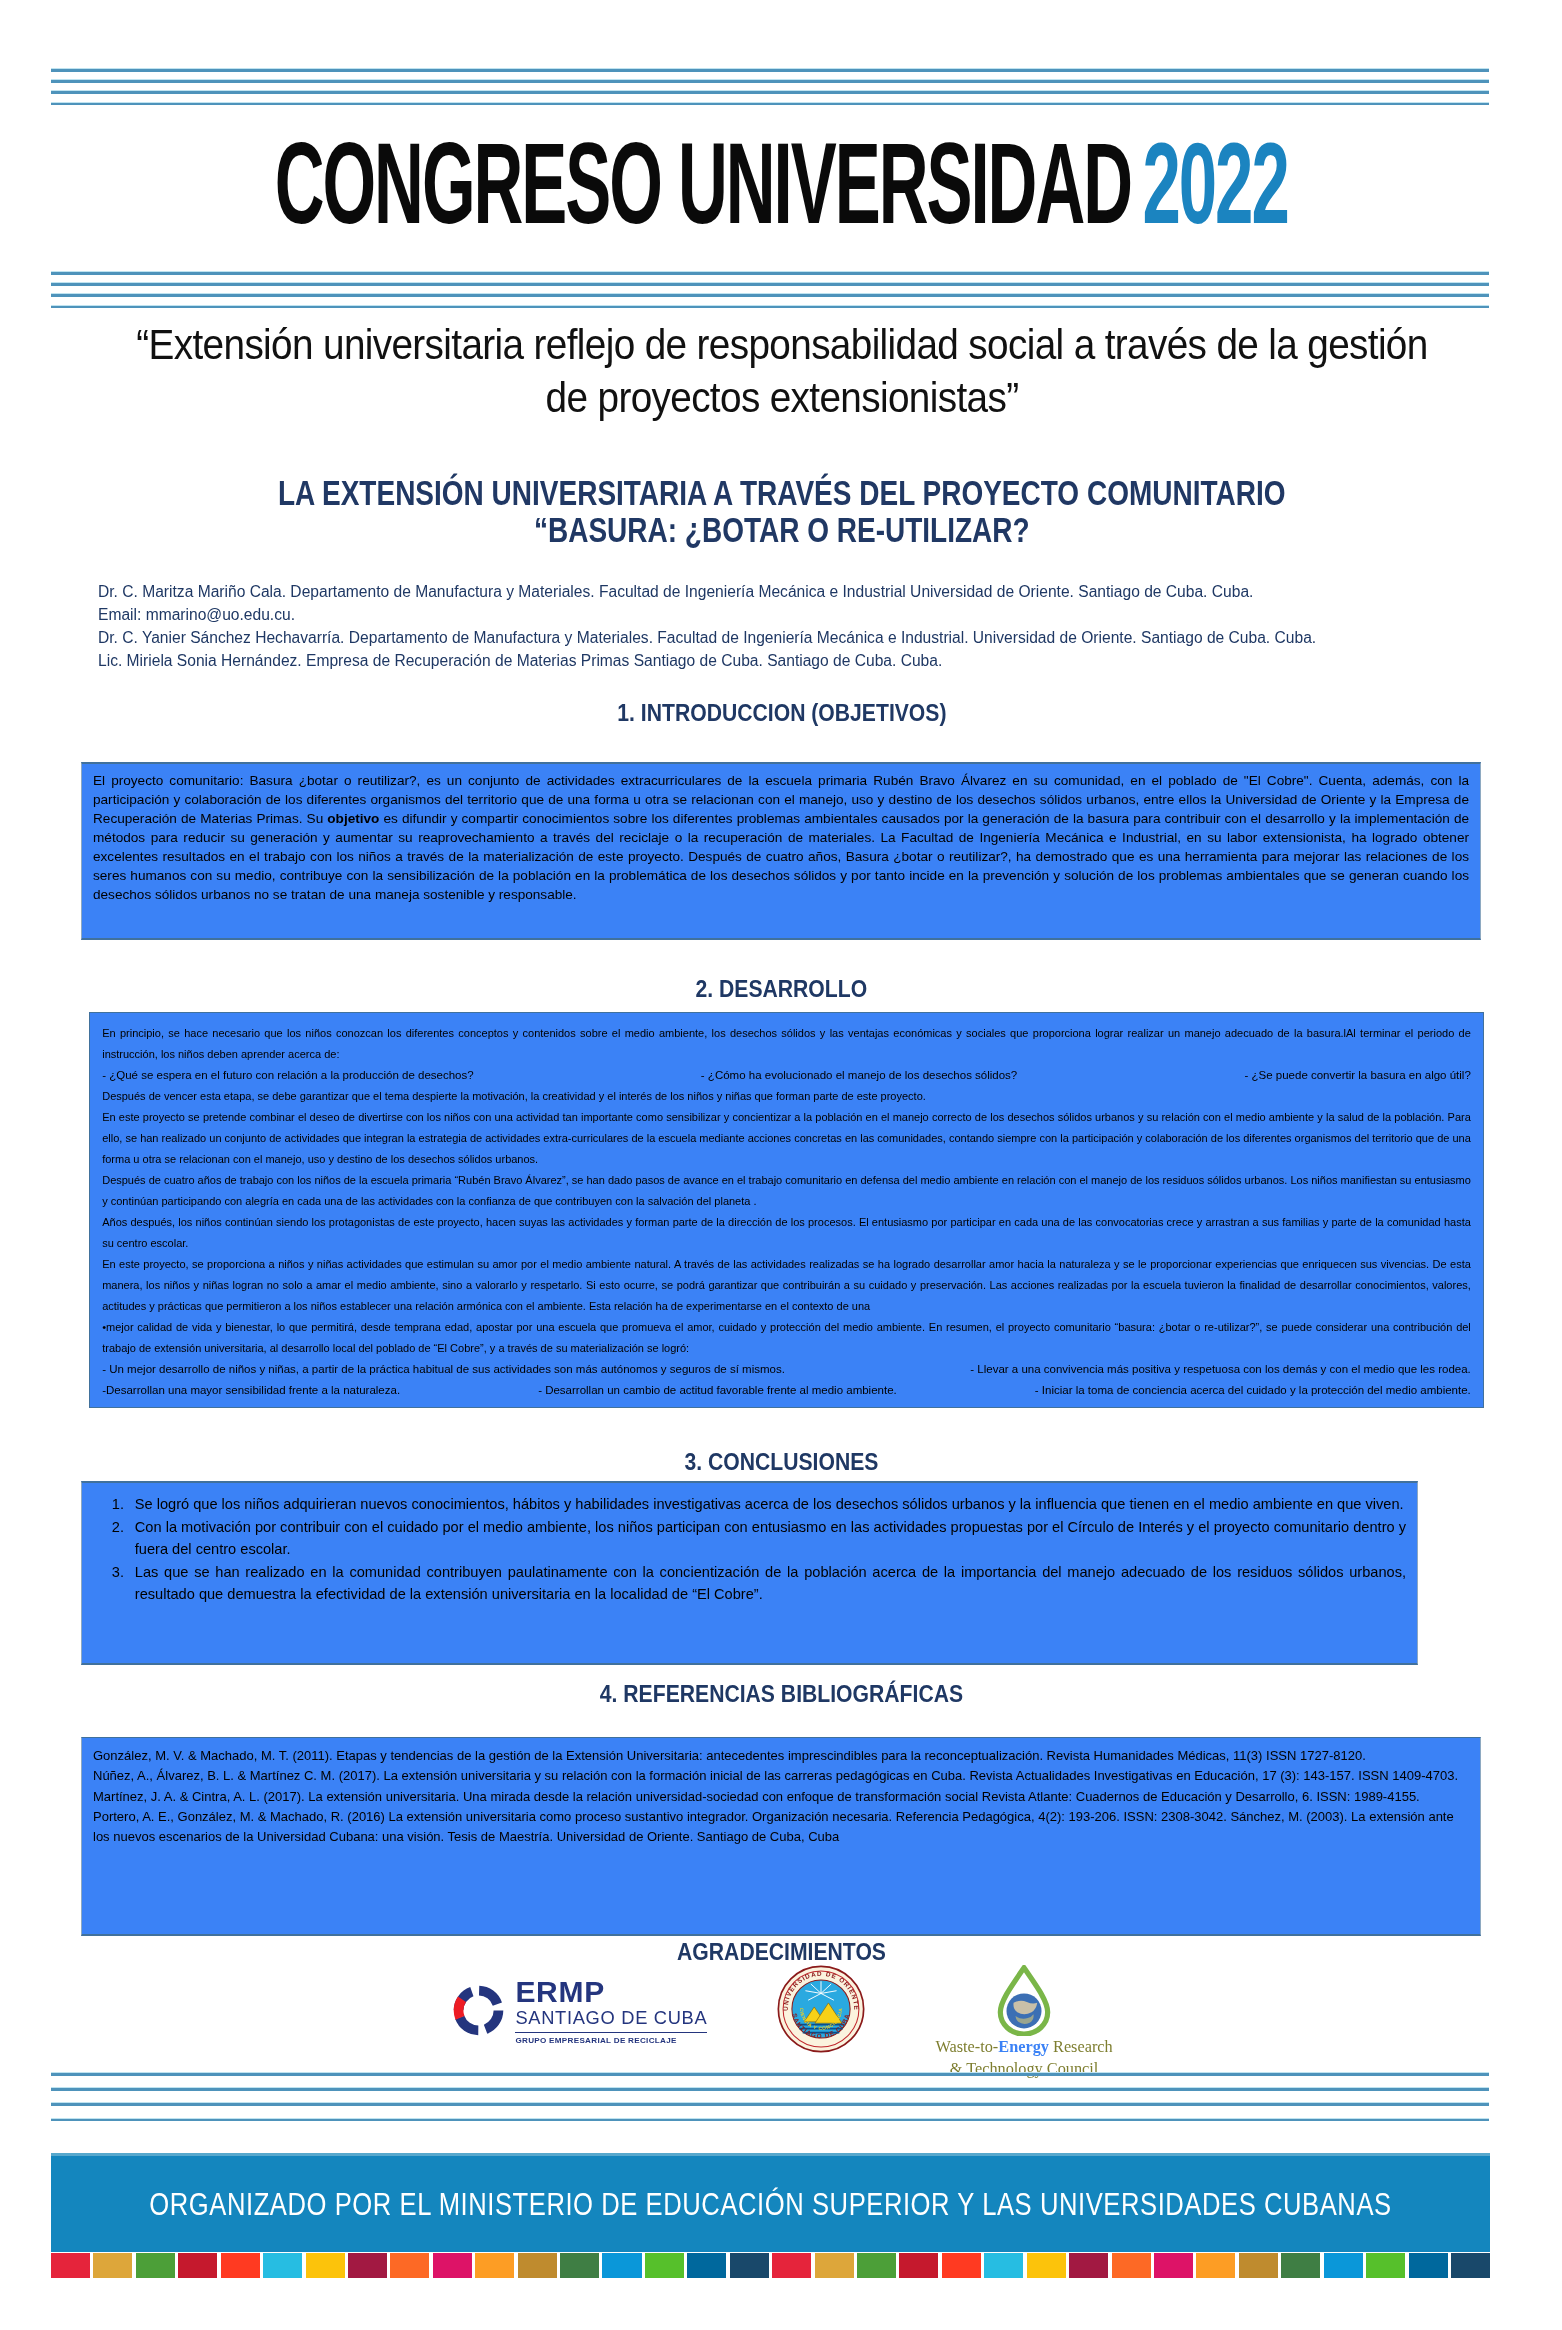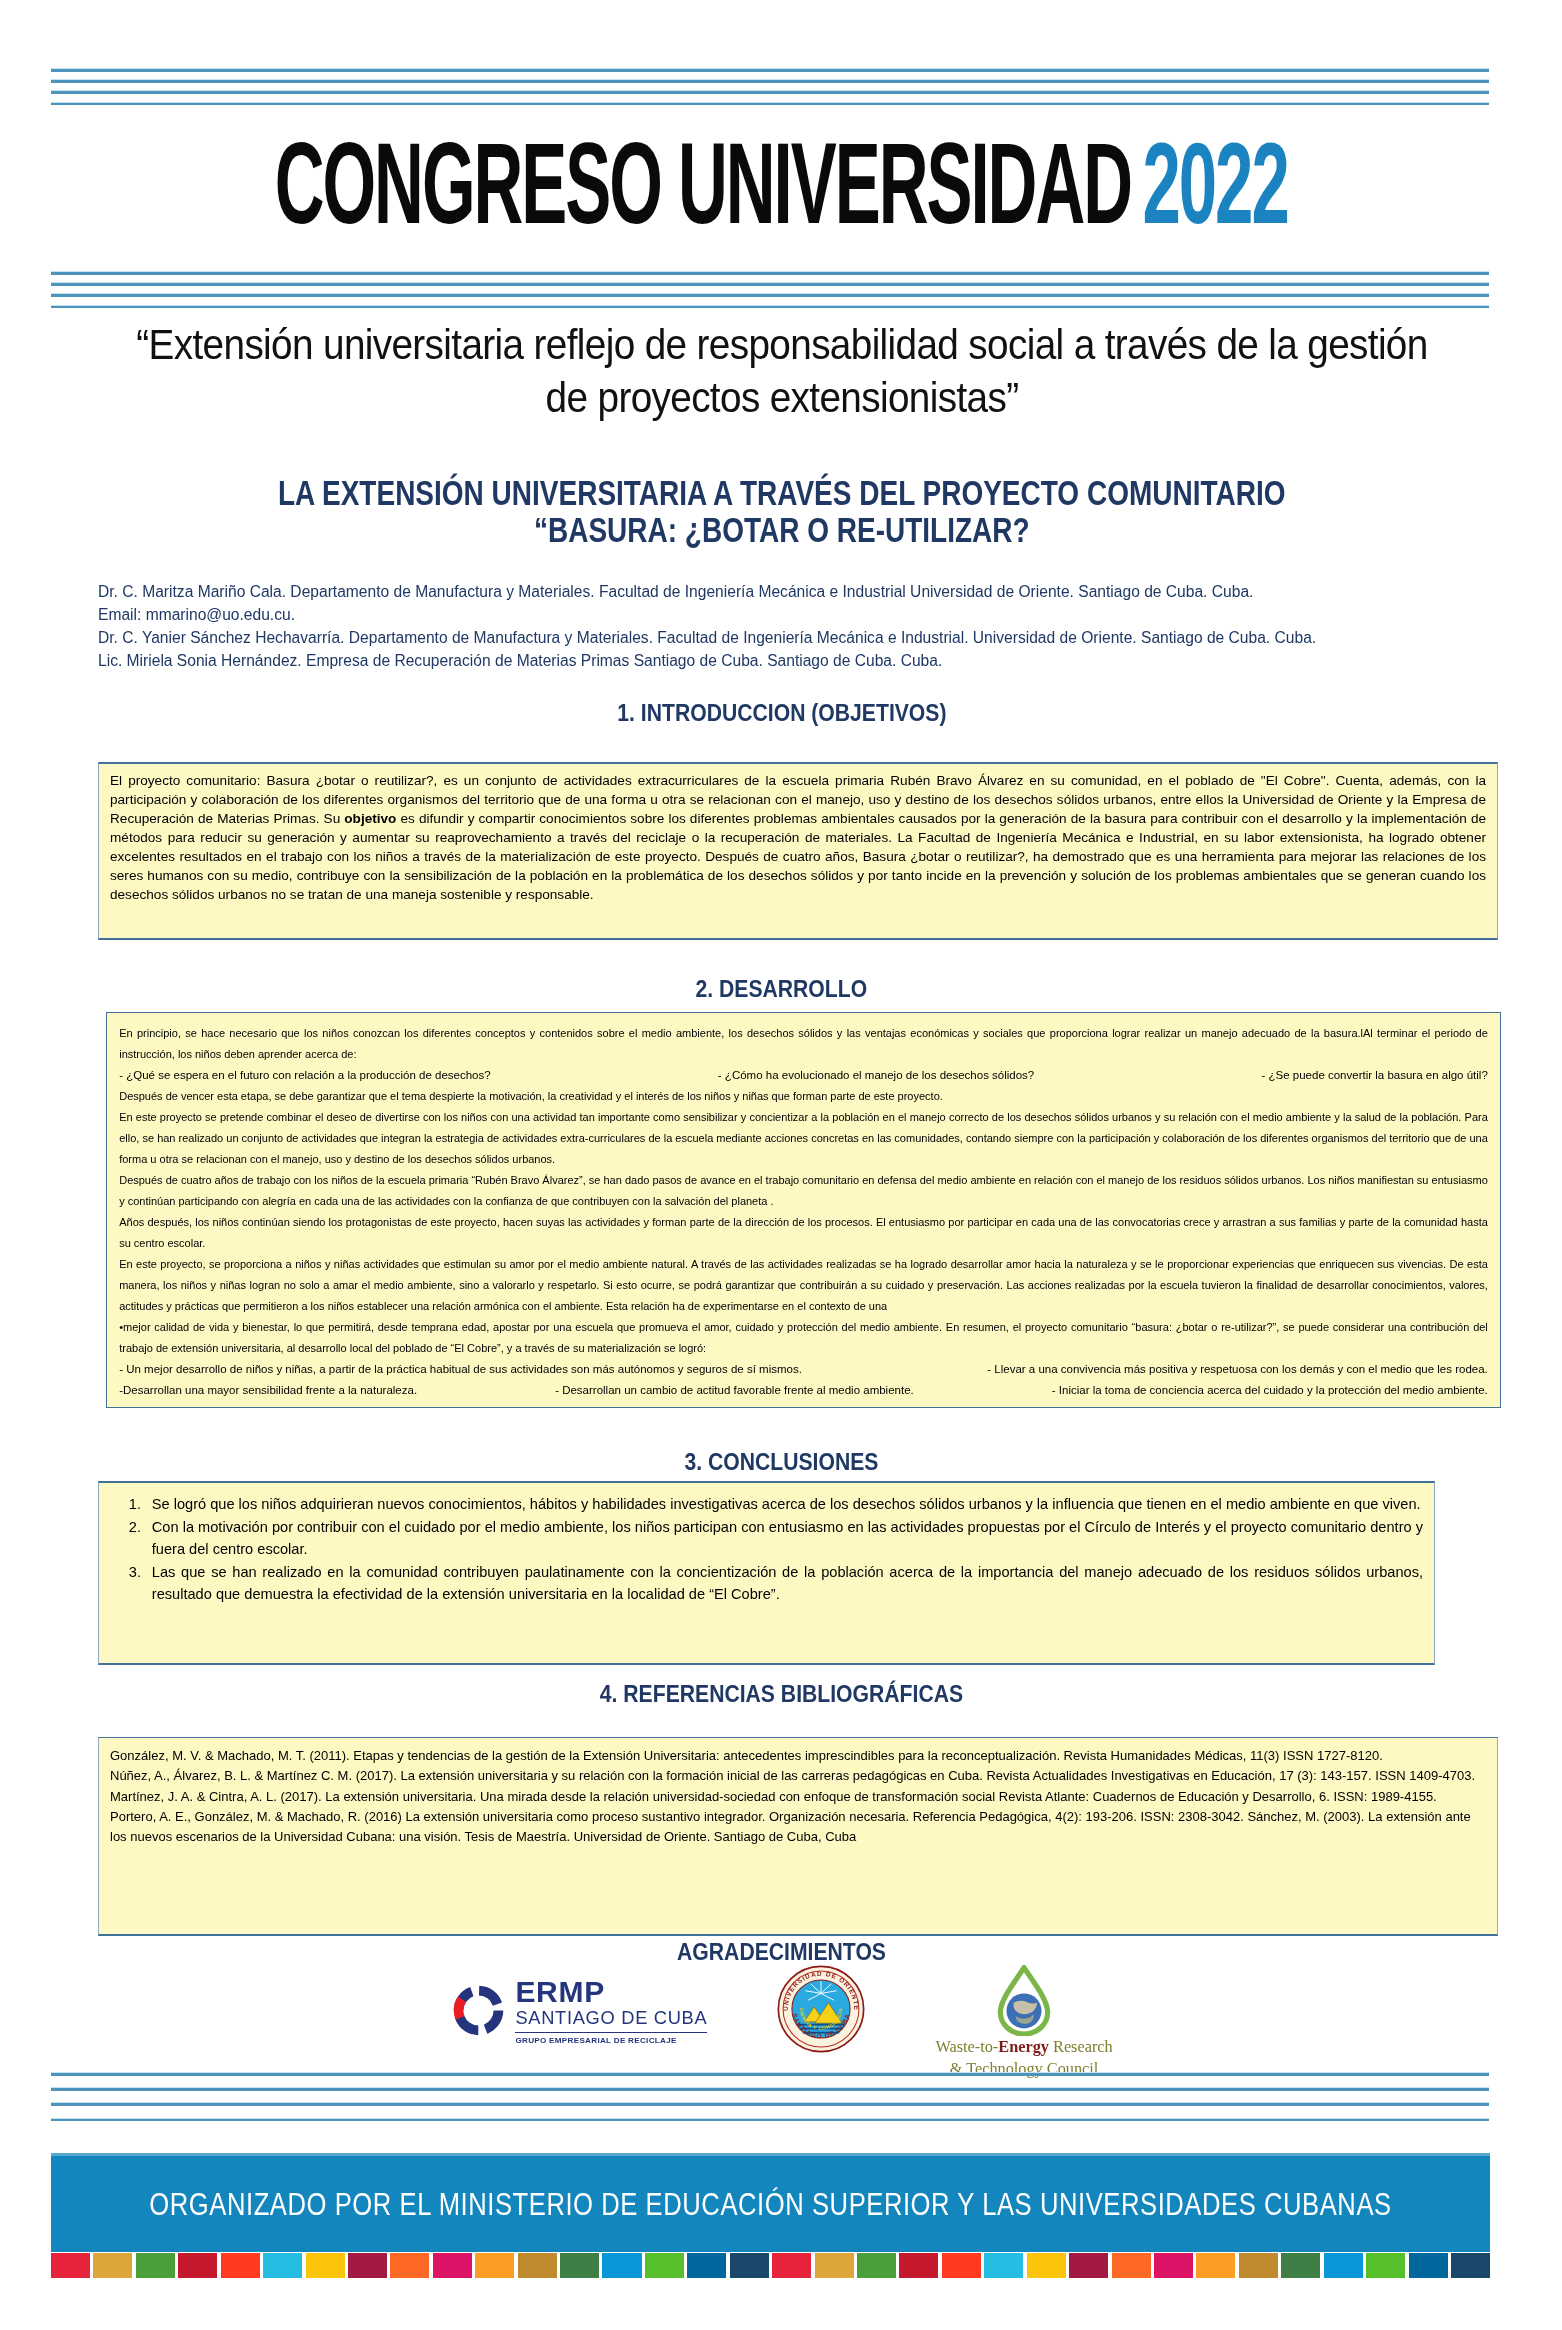--- a/index.html
+++ b/index.html
@@ -25,21 +25,21 @@
   .subtitle-1{top:473px;} .subtitle-2{top:510px;}
   
   .authors{position:absolute;left:98px;top:580px;width:1355px;color:#1F3864;
            font-size:15.6px;line-height:23px;}
   
   .sec-heading{position:absolute;left:0;width:100%;display:flex;justify-content:center;}
   .sec-heading>span{white-space:nowrap;transform:scaleX(0.92);transform-origin:center;
            font-size:23px;font-weight:bold;color:#1F3864;}
   .h-intro{top:700px;} .h-des{top:976px;} .h-conc{top:1449px;} .h-ref{top:1681px;} .h-agr{top:1939px;}
   
-  .box{position:absolute;background:#fef9c3;box-sizing:border-box;border:0.7px solid #8EA9C1;margin-left:17px;}
+  .box{position:absolute;background:#3b82f6;box-sizing:border-box;border:0.7px solid #8EA9C1;}
   .intro-box{left:81px;top:762px;width:1400px;height:178px;
              border-top:2.7px solid #41719C;border-bottom:2px solid #41719C;padding:6.8px 11px;}
   .intro-box p{margin:0;font-size:13.6px;line-height:19px;text-align:justify;color:#000;}
   .des-box{left:89px;top:1012px;width:1395px;height:396px;border:1.4px solid #41719C;
            padding:9.5px 12.2px;}
   .des-box p{margin:0 0 0 0;font-size:11px;line-height:21px;text-align:justify;color:#000;}
   .q-row,.r-row{display:flex;justify-content:space-between;font-size:11.5px;line-height:21px;color:#000;}
   .conc-box{left:81px;top:1481px;width:1337px;height:184px;
             border-top:2px solid #41719C;border-bottom:2px solid #41719C;padding:9.5px 11px;}
   .conc-box ol{margin:0;padding-left:35px;}
@@ -51,21 +51,21 @@
   .logos{position:absolute;top:1965px;left:0;width:100%;display:flex;justify-content:center;
          align-items:flex-start;gap:70px;}
   .ermp{display:flex;align-items:center;gap:8.1px;margin-top:12.2px;}
   .ermp-text{display:flex;flex-direction:column;}
   .ermp-name{font-size:30px;font-weight:bold;color:#24357E;line-height:1;letter-spacing:0.7px;}
   .ermp-city{font-size:18.3px;color:#24357E;letter-spacing:0.7px;border-bottom:1.4px solid #24357E;
              padding-bottom:2.7px;line-height:1.2;}
   .ermp-group{font-size:8.1px;font-weight:bold;color:#24357E;margin-top:2.7px;letter-spacing:0.3px;}
   .wte{display:flex;flex-direction:column;align-items:center;}
   .wte-text{font-family:"Liberation Serif",serif;font-size:16.3px;color:#7E7E2F;line-height:1.35;text-align:center;}
-  .wte-text .energy{color:#7f1d1d;font-weight:bold;}
+  .wte-text .energy{color:#3b82f6;font-weight:bold;}
   
   .footer-bar{position:absolute;left:51px;top:2153px;width:1439px;height:96px;background:#1486BE;
               border-top:3.4px solid #57A8CD;display:flex;align-items:center;justify-content:center;}
   .footer-bar>span{white-space:nowrap;transform:scaleX(0.80);transform-origin:center;
               color:#ffffff;font-size:32px;font-weight:500;letter-spacing:0.7px;}
   .sdg-strip{position:absolute;left:51px;top:2253px;width:1439px;height:25px;display:flex;gap:3.4px;}
   .sdg-sq{flex:1;height:100%;}
 </style>
 </head>
 <body>

